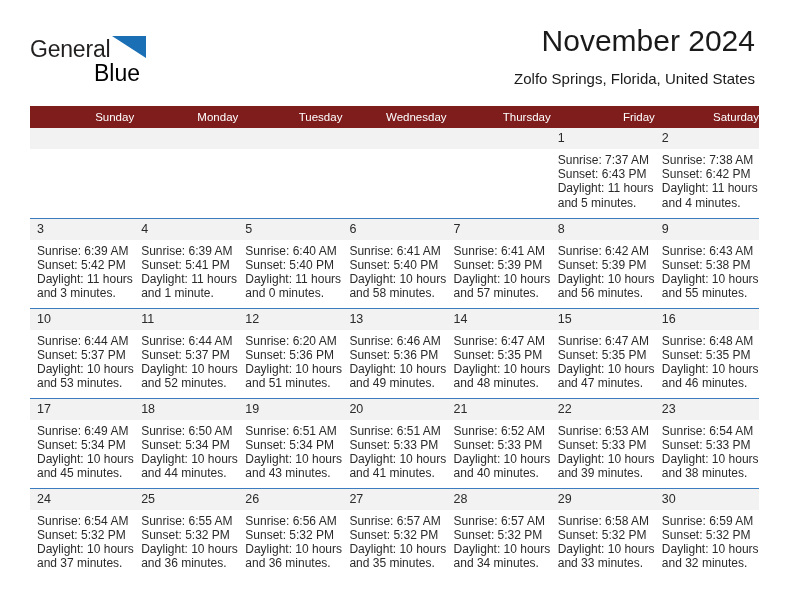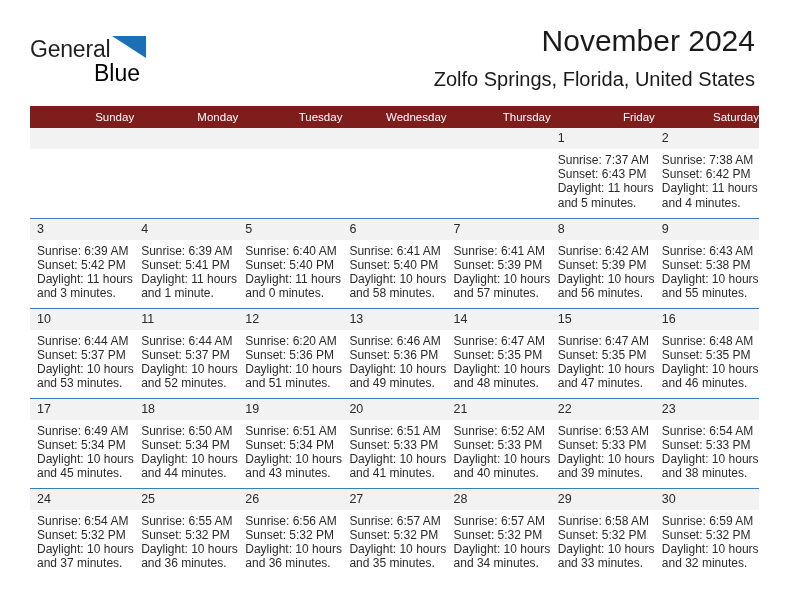--- a/index.html
+++ b/index.html
@@ -62,21 +62,21 @@
     text-align: right;
   }
   .cal-title {
     font-size: 30px;
     color: #1a1a1a;
     font-weight: normal;
     line-height: 38px;
     white-space: nowrap;
   }
   .cal-sub {
-    font-size: 20px;
+    font-size: 15px;
     color: #1a1a1a;
     line-height: 22px;
     margin-top: 8px;
     white-space: nowrap;
   }
 
   
   .cal {
     position: absolute;
     left: 30px;

